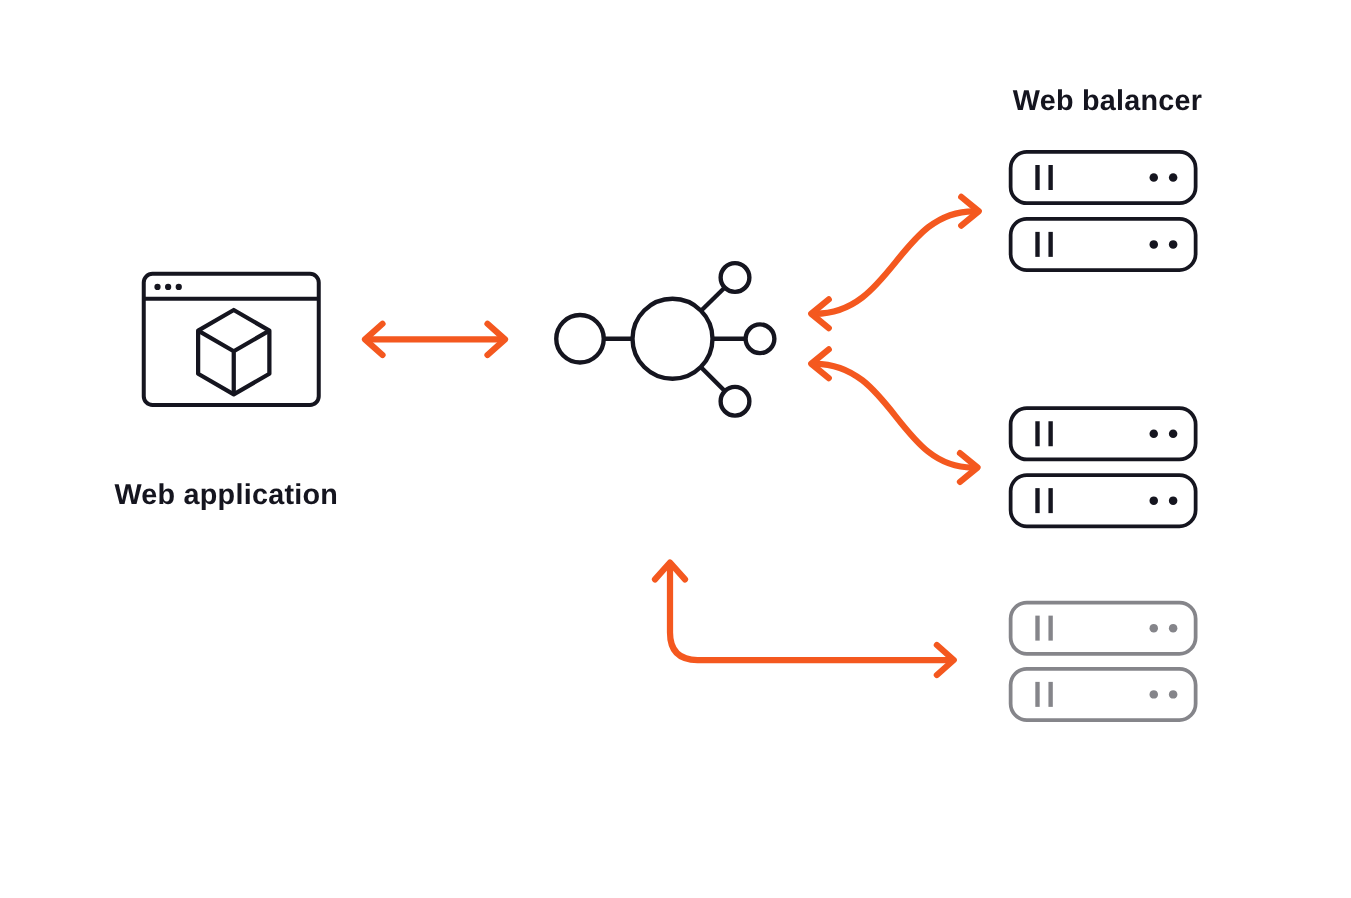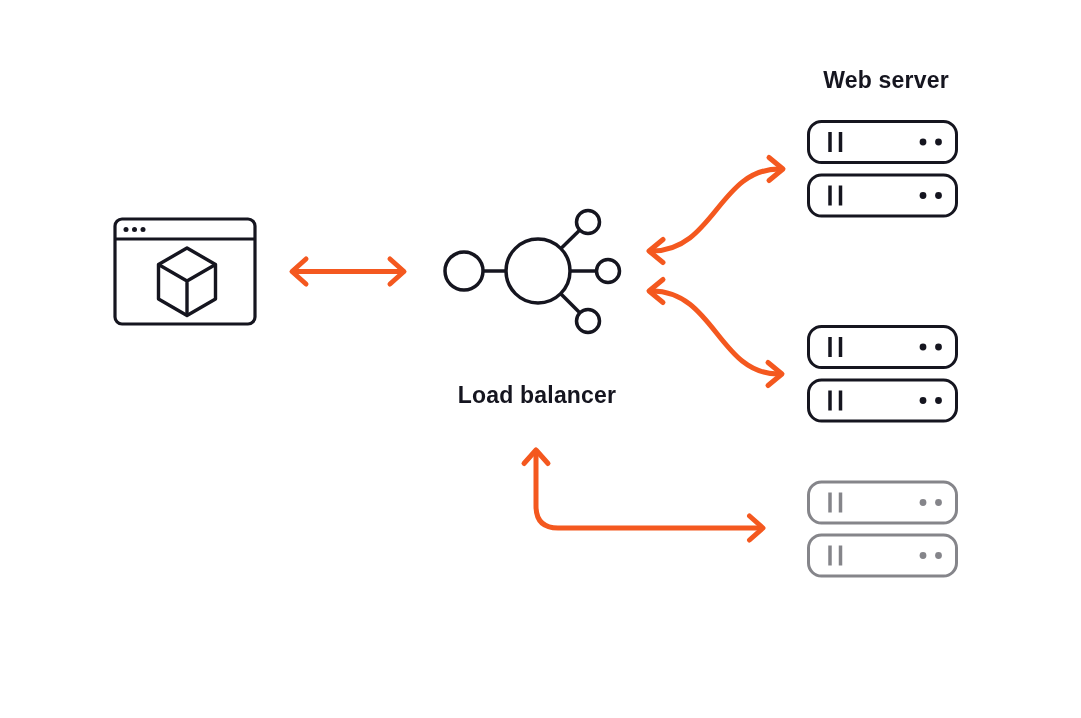--- a/index.html
+++ b/index.html
@@ -130,18 +130,18 @@
       <path class="stroke-accent" d="M768 362.5 L782 374 L768 385.5"></path>
     </g>
 
     <g stroke-width="5" stroke-linecap="round" stroke-linejoin="round">
       <path class="stroke-accent" d="M536 453 L536 506 Q536 528 558 528 L759 528"></path>
       <path class="stroke-accent" d="M524 463.5 L536 450 L548 463.5"></path>
       <path class="stroke-accent" d="M749.5 516 L763 528 L749.5 540"></path>
     </g>
   </svg>
 
+  <div class="label lbl-web-app">Web application</div>
 
-  <div class="label lbl-load-bal">Load balancer</div>
 
-  <div class="label lbl-web-srv">Web server</div>
+  <div class="label lbl-web-srv">Web balancer</div>
 
 </div>
 
 </body></html>

